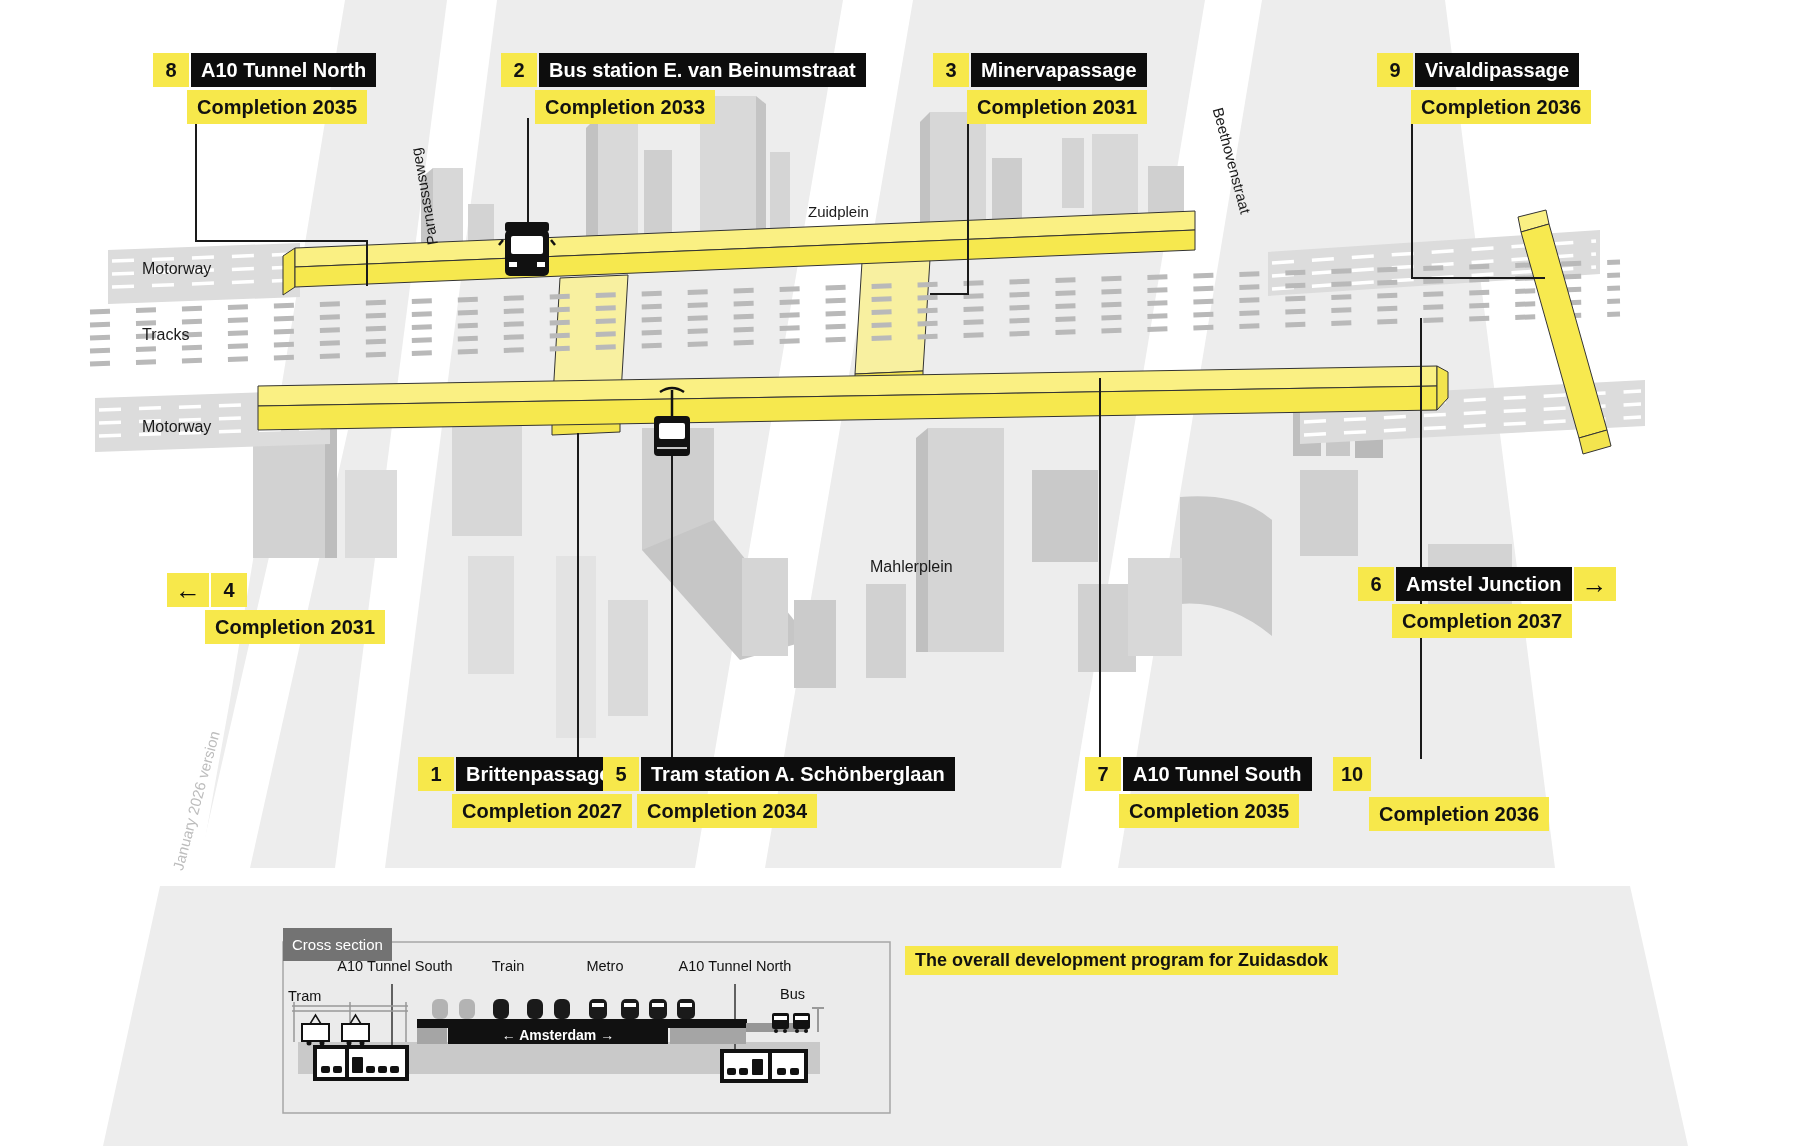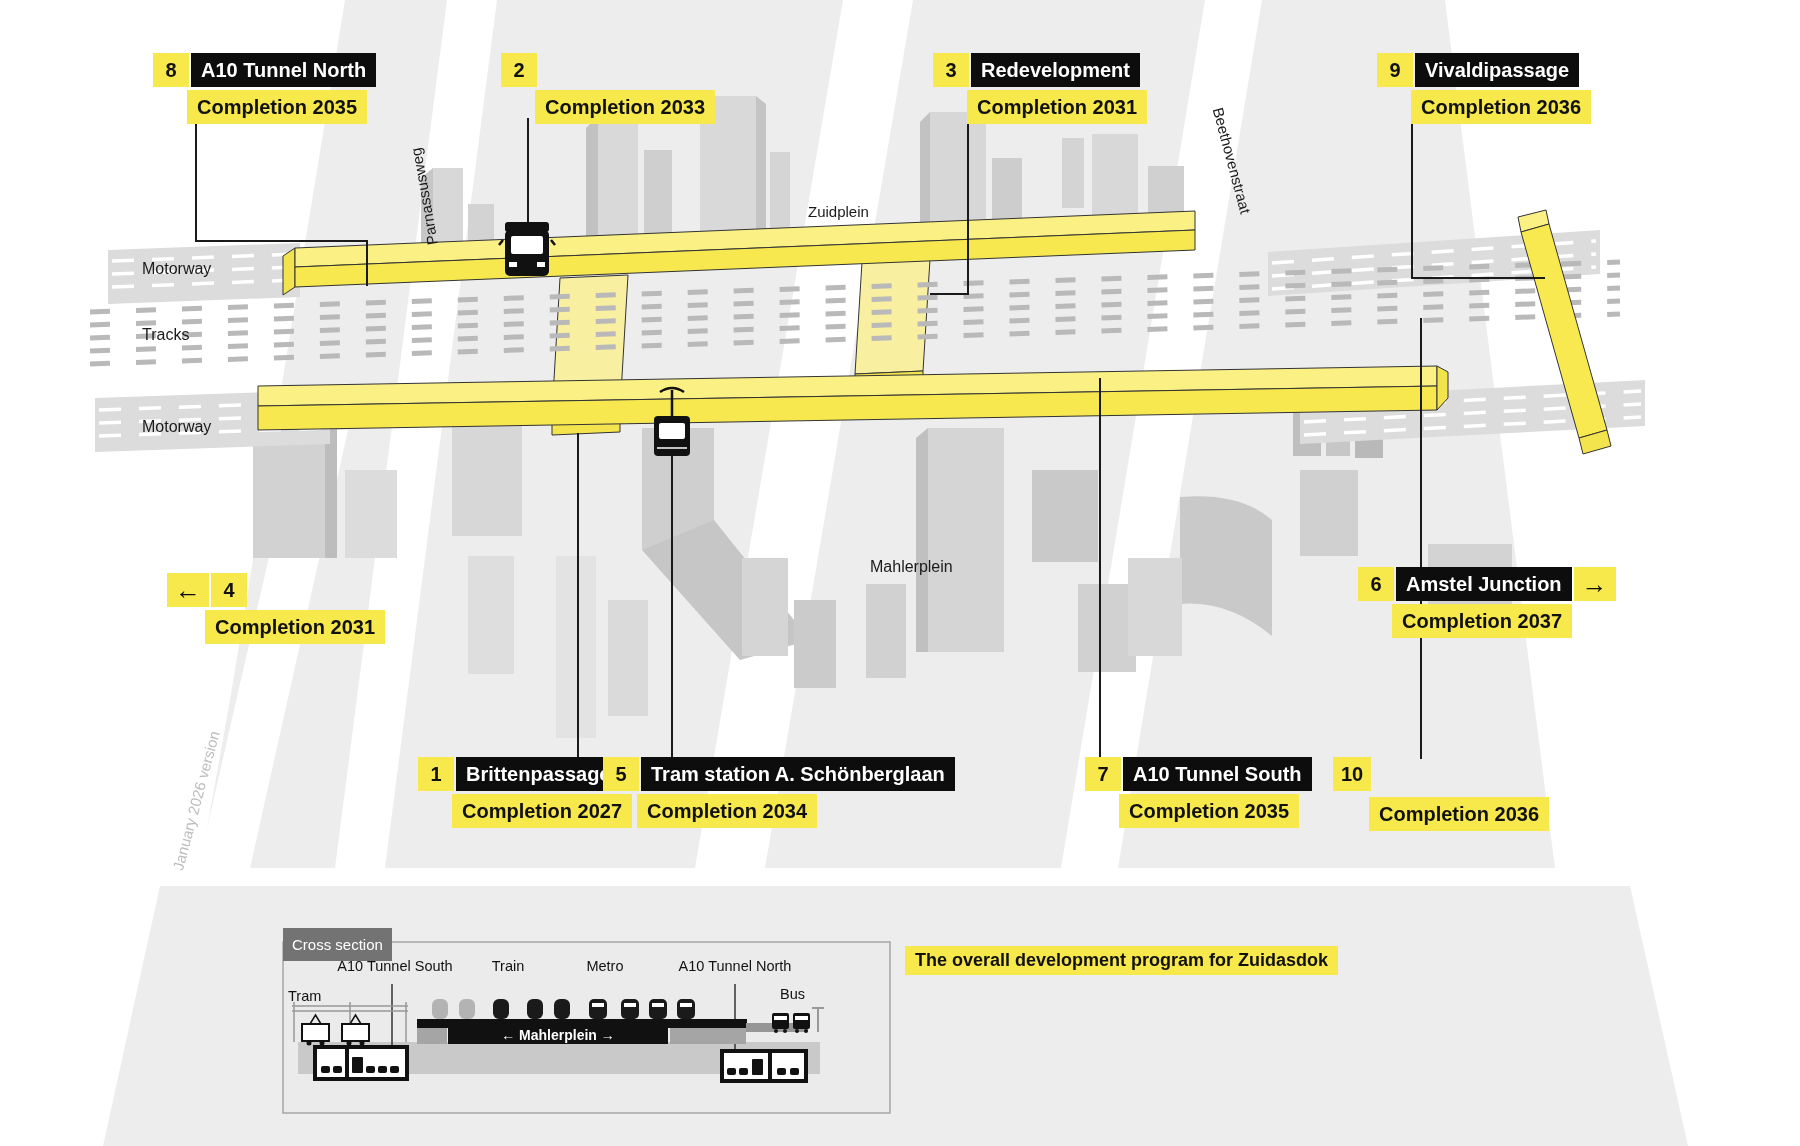--- a/index.html
+++ b/index.html
@@ -270,28 +270,29 @@
   <div class="row">
     <span class="num">8</span>
     <span class="ttl">A10 Tunnel North</span>
   </div>
   <span class="cmp">Completion 2035</span>
 </div>
 
 <div class="proj" style="left:501px;top:53px">
   <div class="row">
     <span class="num">2</span>
+    <span class="ttl">Bus station E. van Beinumstraat</span>
   </div>
   <span class="cmp">Completion 2033</span>
 </div>
 
 <div class="proj" style="left:933px;top:53px">
   <div class="row">
     <span class="num">3</span>
-    <span class="ttl">Redevelopment</span>
+    <span class="ttl">Minervapassage</span>
   </div>
   <span class="cmp">Completion 2031</span>
 </div>
 
 <div class="proj" style="left:1377px;top:53px">
   <div class="row">
     <span class="num">9</span>
     <span class="ttl">Vivaldipassage</span>
   </div>
   <span class="cmp">Completion 2036</span>
@@ -354,19 +355,19 @@
 <div class="abs maptxt" style="left:870px;top:558px">Mahlerplein</div>
 <div class="abs version rot" style="left:116px;top:792px;width:160px;text-align:center;transform:rotate(-75deg)">January 2026 version</div>
 
 <div class="abs cs-tag" style="left:283px;top:928px">Cross section</div>
 <div class="abs cs-lbl" style="left:320px;top:958px;width:150px">A10 Tunnel South</div>
 <div class="abs cs-lbl" style="left:478px;top:958px;width:60px">Train</div>
 <div class="abs cs-lbl" style="left:575px;top:958px;width:60px">Metro</div>
 <div class="abs cs-lbl" style="left:650px;top:958px;width:170px">A10 Tunnel North</div>
 <div class="abs cs-lbl" style="left:288px;top:988px">Tram</div>
 <div class="abs cs-lbl" style="left:780px;top:986px">Bus</div>
-<div class="abs cs-pass" style="left:448px;top:1027px;width:220px">← Mahlerplein →</div>
+<div class="abs cs-pass" style="left:448px;top:1027px;width:220px">← Amsterdam →</div>
 
 <div class="note" style="left:905px;top:946px">
   <div>The overall development program for Zuidasdok</div><br>
 </div>
 
 </div>
 
 </body></html>

